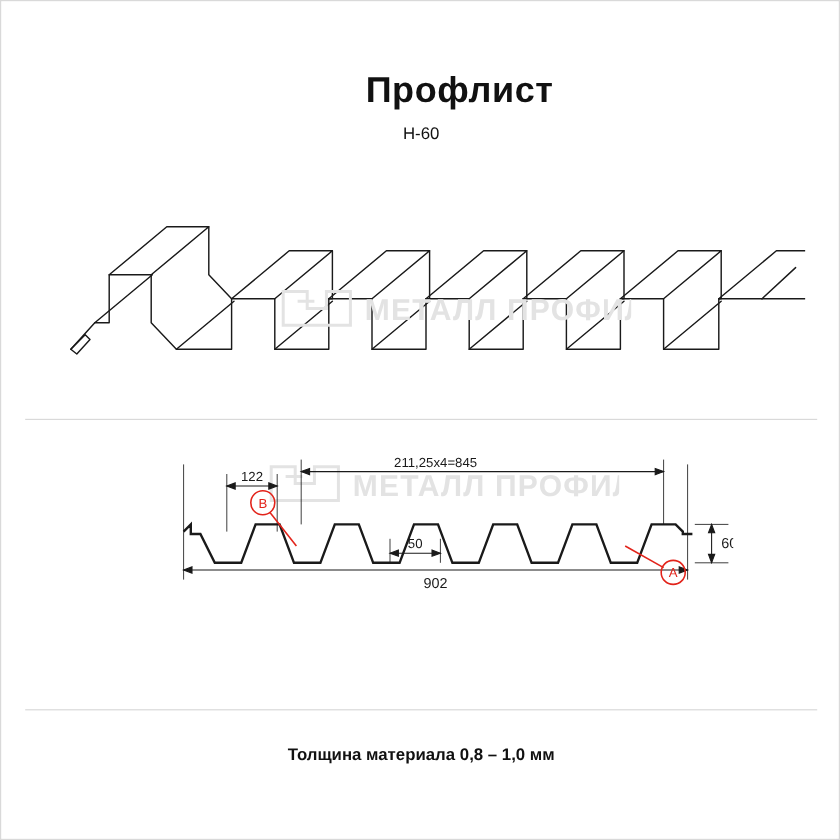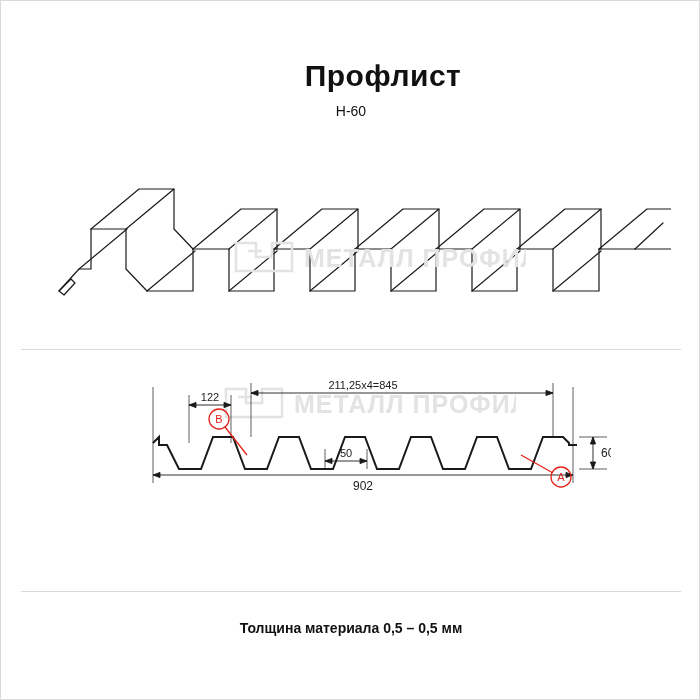--- a/index.html
+++ b/index.html
@@ -221,14 +221,14 @@
       <text x="118" y="52" text-anchor="middle" font-size="11" font-family="Liberation Sans, sans-serif" fill="#e2231a">B</text>
 
       <text x="262" y="18" text-anchor="middle" font-size="11" font-family="Liberation Sans, sans-serif" fill="#1a1a1a">211,25x4=845</text>
       <text x="109" y="30" text-anchor="middle" font-size="11" font-family="Liberation Sans, sans-serif" fill="#1a1a1a">122</text>
       <text x="245" y="86" text-anchor="middle" font-size="11" font-family="Liberation Sans, sans-serif" fill="#1a1a1a">50</text>
       <text x="262" y="119" text-anchor="middle" font-size="12" font-family="Liberation Sans, sans-serif" fill="#1a1a1a">902</text>
       <text x="500" y="86" text-anchor="start" font-size="12" font-family="Liberation Sans, sans-serif" fill="#1a1a1a">60</text>
     </svg>
   </div>
 
-  <div class="footer-note">Толщина материала 0,5 – 0,5 мм</div>
+  <div class="footer-note">Толщина материала 0,8 – 1,0 мм</div>
 </div>
 
 </body></html>

